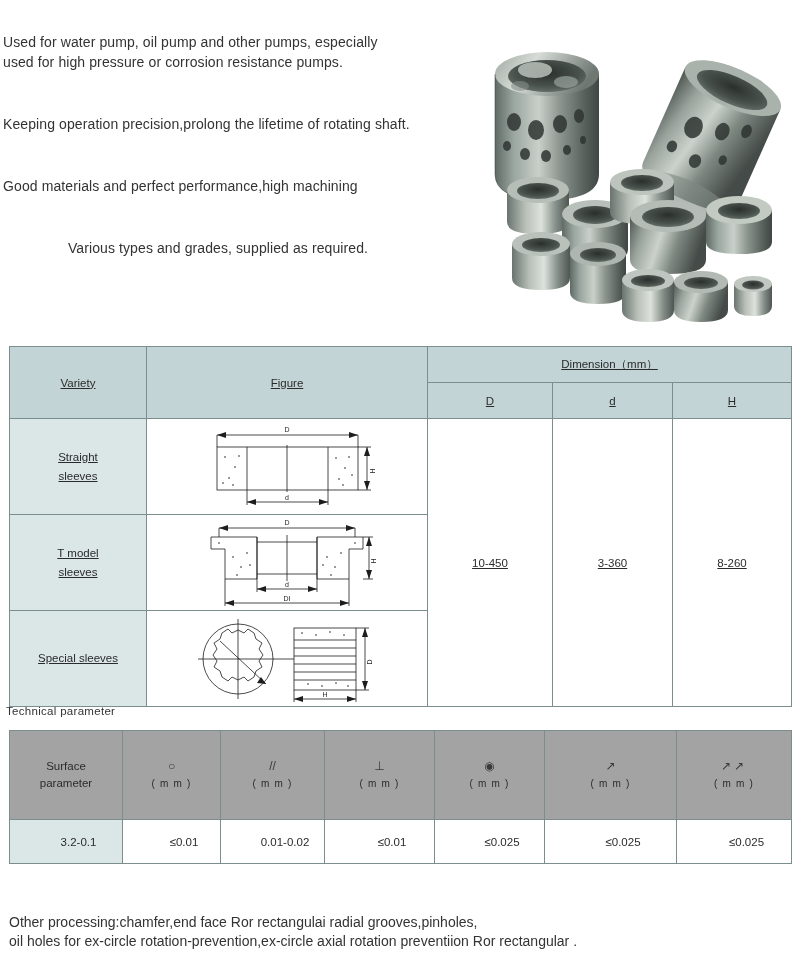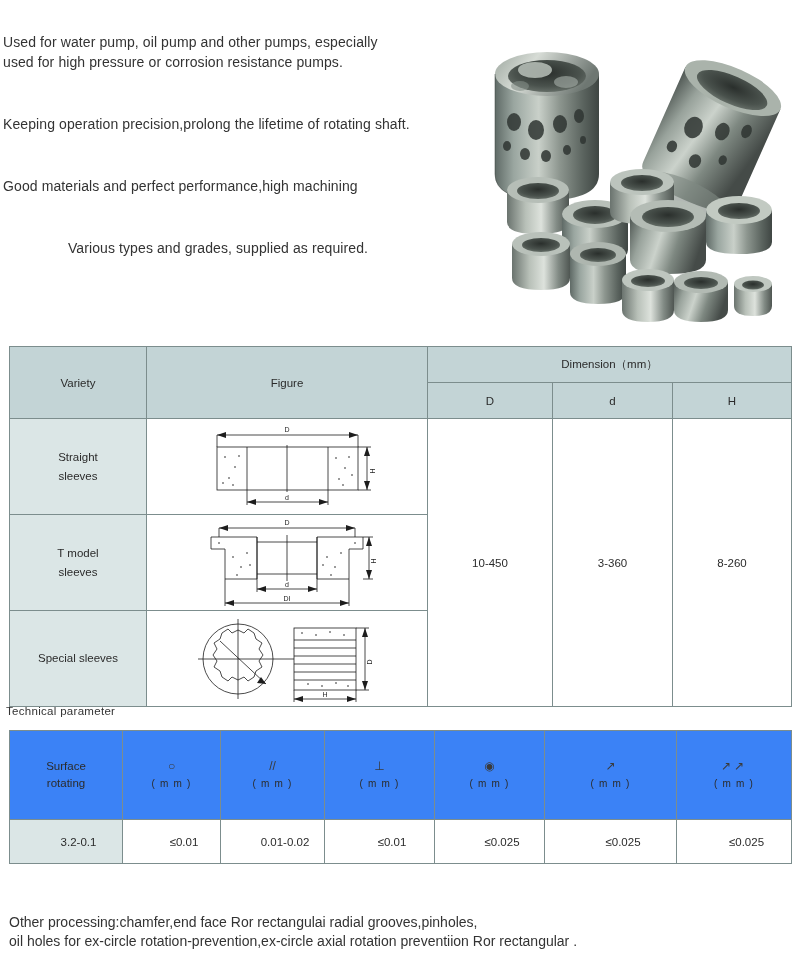--- a/index.html
+++ b/index.html
@@ -56,20 +56,21 @@
     top: 346px;
     width: 782px;
   }
   .variety-table td, .variety-table th {
     border: 1px solid #7c8d8d;
     font-weight: normal;
     font-size: 11.5px;
     color: #2b2b2b;
     text-align: center;
     vertical-align: middle;
+    text-decoration: underline;
   }
   .hdr {
     background: #c3d4d6;
     height: 33px;
   }
   .hdr-tall { height: 66px; }
   .vcell {
     background: #dbe6e6;
     height: 93px;
     line-height: 19px;
@@ -105,21 +106,21 @@
     width: 782px;
   }
   .tech-table td {
     border: 1px solid #7c8d8d;
     text-align: center;
     vertical-align: middle;
     font-size: 11.5px;
     color: #2b2b2b;
   }
   .tech-table .th {
-    background: #3b82f6;
+    background: #a3a3a3;
     height: 86px;
     line-height: 17px;
   }
   .tech-table .val {
     background: #ffffff;
     height: 41px;
     padding-left: 26px;
   }
   .tech-table .val-first {
     background: #dbe6e6;
@@ -520,21 +521,21 @@
       <col style="width:104px">
     <col style="width:110px">
       <col style="width:110px">
       <col style="width:132px">
       <col style="width:115px">
   </colgroup>
   <tbody>
     <tr>
       <td class="th">
         <span>Surface</span><br>
-        <span>rotating</span>
+        <span>parameter</span>
       </td>
       <td class="th">
         <span class="sym">○</span>
         <span class="unit">( m m )</span>
       </td>
       <td class="th">
         <span class="sym">//</span>
         <span class="unit">( m m )</span>
       </td>
       <td class="th">

